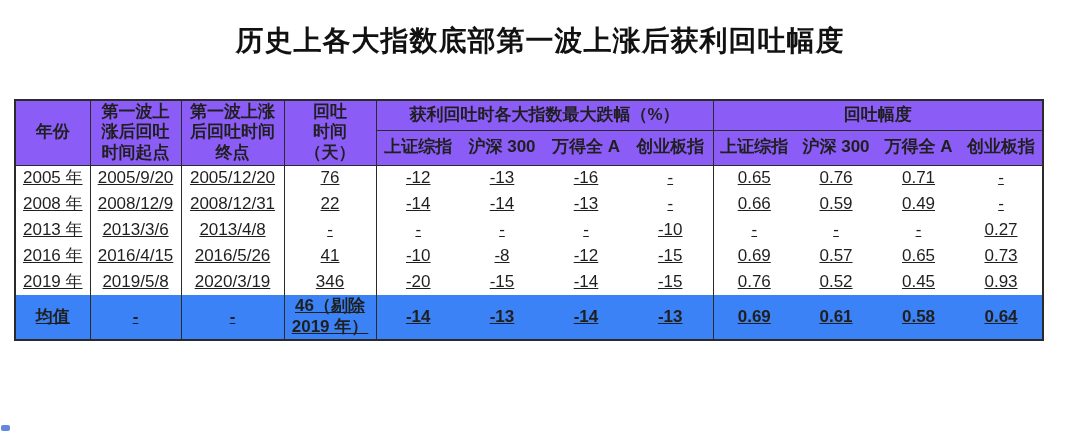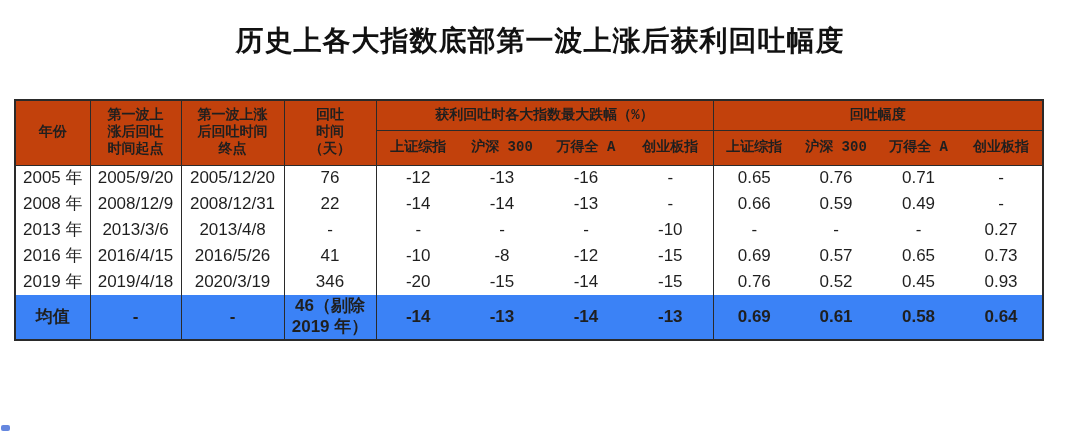--- a/index.html
+++ b/index.html
@@ -41,28 +41,28 @@
   }
   table.data-table th,
   table.data-table td {
     padding: 0 2px;
     text-align: center;
     vertical-align: middle;
     white-space: pre-line;
     line-height: 1.22;
   }
   thead th {
-    background: #c2410c;
+    background: #8b5cf6;
     font-weight: bold;
-    font-family: Liberation Mono, monospace;
-    font-size: 14px;
+    font-family: Liberation Sans, sans-serif;
+    font-size: 17px;
   }
   tr.group-row { height: 30px; }
   tr.subhead-row { height: 35px; padding-left: 20px; }
-  tbody tr { height: 26px; }
+  tbody tr { height: 26px; text-decoration: underline; }
   tbody tr.mean-row { height: 45px; background: #3b82f6; font-weight: bold; }
   .v-r { border-right: 1px solid #2a2a2a; }
   .h-b { border-bottom: 1px solid #2a2a2a; }
   tbody td { background: transparent; }
   .source-note {
     position: absolute;
     left: 10px;
     top: 372px;
     font-size: 26px;
     color: #111111;
@@ -178,21 +178,21 @@
           <td>-8</td>
           <td>-12</td>
           <td class="v-r">-15</td>
           <td>0.69</td>
           <td>0.57</td>
           <td>0.65</td>
           <td>0.73</td>
         </tr>
         <tr>
           <td class="v-r">2019 年</td>
-          <td class="v-r">2019/4/18</td>
+          <td class="v-r">2019/5/8</td>
           <td class="v-r">2020/3/19</td>
           <td class="v-r">346</td>
           <td>-20</td>
           <td>-15</td>
           <td>-14</td>
           <td class="v-r">-15</td>
           <td>0.76</td>
           <td>0.52</td>
           <td>0.45</td>
           <td>0.93</td>

